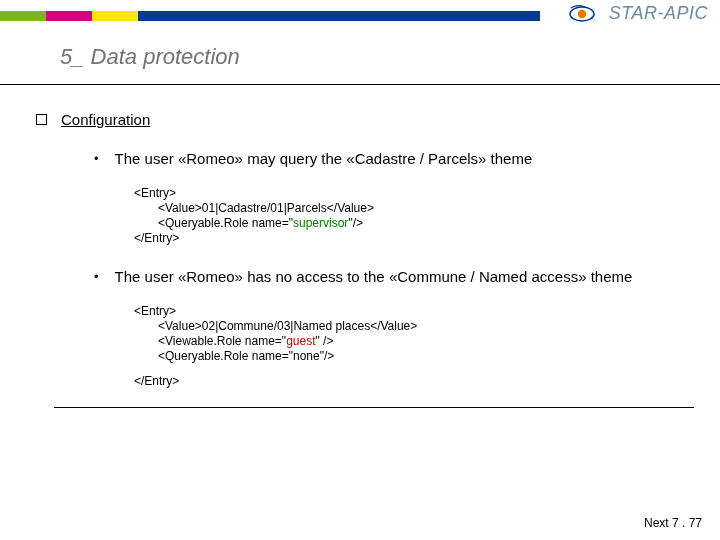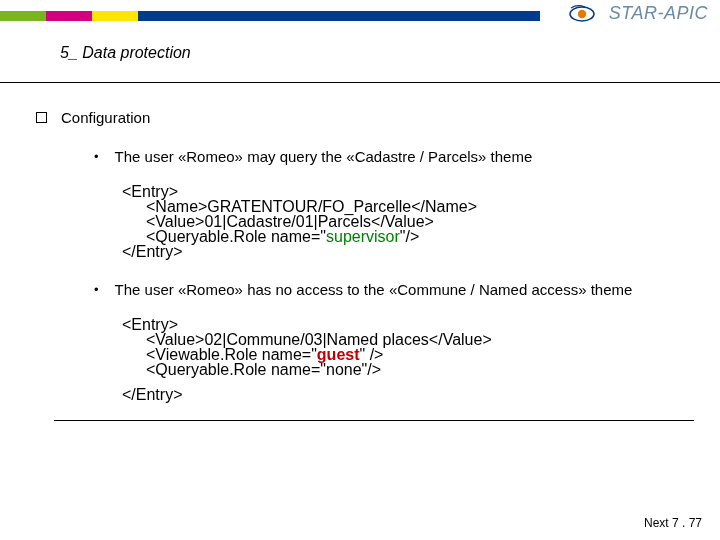--- a/index.html
+++ b/index.html
@@ -43,25 +43,25 @@
     font-weight: 400;
     letter-spacing: 0.5px;
     font-style: italic;
   }
   .eye-icon svg { display: block; }
 
   .slide {
     padding: 10px 30px 0 54px;
   }
   h1.title {
-    font-size: 16px;
+    font-size: 22px;
     font-style: italic;
     font-weight: 400;
-    margin: 12px 0 20px 6px;
-    color: #000000;
+    margin: 12px 0 14px 6px;
+    color: #737373;
   }
   .hr {
     border: none;
     border-top: 1.5px solid #000;
     margin: 0 0 0 -54px;
     width: 720px;
   }
   .hr2 {
     border: none;
     border-top: 1.5px solid #000;
@@ -78,20 +78,21 @@
   .checkbox {
     width: 11px;
     height: 11px;
     border: 1.5px solid #000;
     margin-top: 3px;
     flex-shrink: 0;
   }
   .section-title {
     font-size: 15px;
     font-weight: 400;
+    text-decoration: underline;
   }
 
   .bullet-block {
     margin: 22px 0 0 40px;
   }
   .bullet-row {
     display: flex;
     gap: 16px;
     align-items: flex-start;
   }
@@ -100,29 +101,29 @@
     line-height: 18px;
     flex-shrink: 0;
   }
   .bullet-text {
     font-size: 15px;
     line-height: 18px;
     text-align: right;
   }
 
   .code-block {
-    margin: 18px 0 0 28px;
-    font-size: 16px;
+    margin: 18px 0 0 40px;
+    font-size: 12px;
     line-height: 15px;
     color: #000;
     font-family: Arial, Helvetica, sans-serif;
   }
   .code-indent { padding-left: 24px; }
   .kw-green { color: #008000; font-weight: normal; }
-  .kw-red   { color: #c00000; font-weight: bold; }
+  .kw-red   { color: #c00000; font-weight: normal; }
 
   .footer {
     position: absolute;
     right: 18px;
     bottom: 10px;
     font-size: 12px;
   }
 </style>
 </head>
 <body>
@@ -156,21 +157,20 @@
   </div>
 
   <div class="bullet-block">
     <div class="bullet-row">
       <div class="bullet-dot">•</div>
       <div class="bullet-text">The user «Romeo» may query the «Cadastre / Parcels» theme</div>
     </div>
     <div class="code-block">
       <div>&lt;Entry&gt;</div>
       <div class="code-indent">
-        <div>&lt;Name&gt;GRATENTOUR/FO_Parcelle&lt;/Name&gt;</div>
         <div>&lt;Value&gt;01|Cadastre/01|Parcels&lt;/Value&gt;</div>
         <div><span>&lt;Queryable.Role name="</span><span class="kw-green">supervisor</span><span>"/&gt;</span></div>
       </div>
       <div>&lt;/Entry&gt;</div>
     </div>
   </div>
 
   <div class="bullet-block">
     <div class="bullet-row">
       <div class="bullet-dot">•</div>

